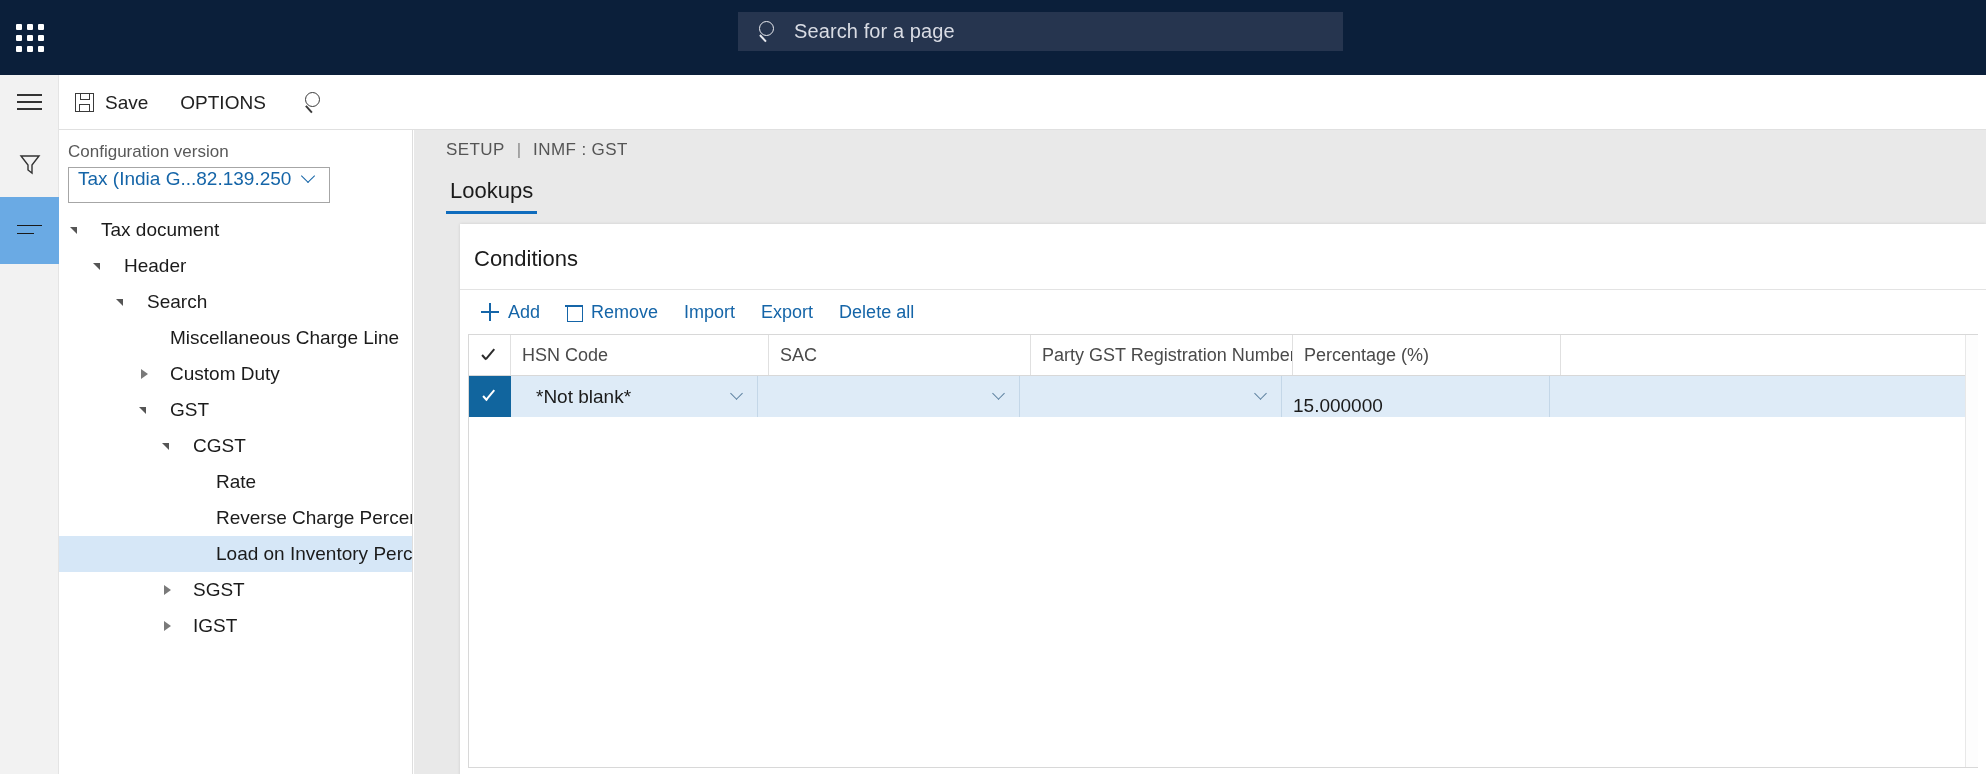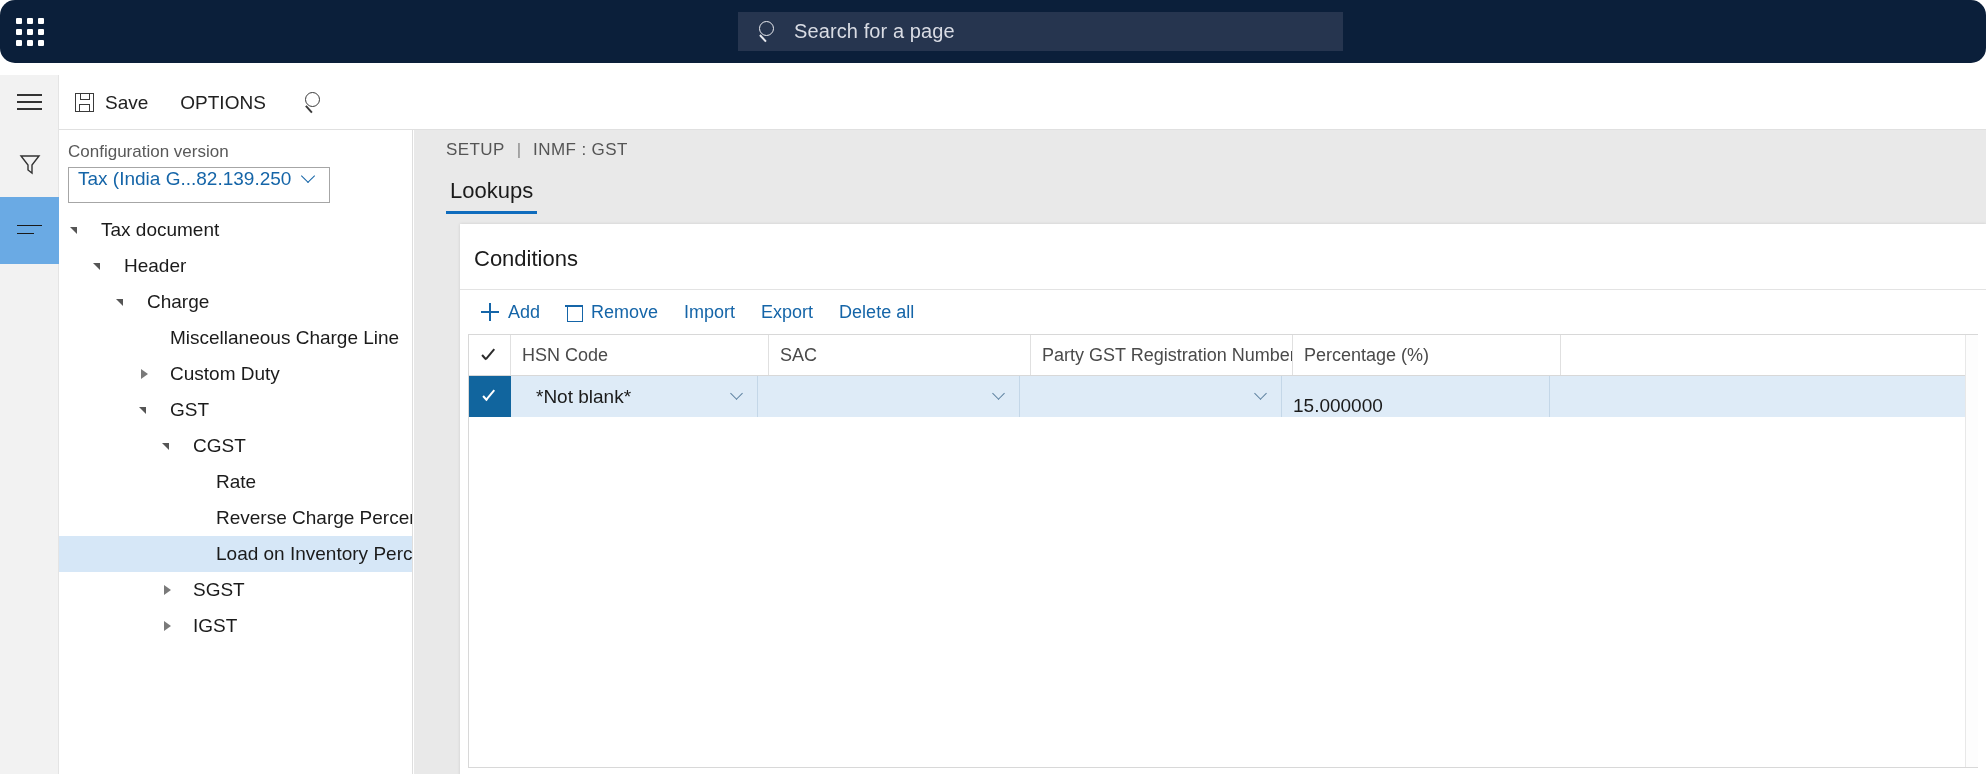--- a/index.html
+++ b/index.html
@@ -6,23 +6,23 @@
   html, body {
     width: 1986px; height: 774px;
     font-family: "Liberation Sans", sans-serif;
     background: #ffffff;
     overflow: hidden;
   }
 
   
   .topbar {
     position: absolute; left: 0; top: 0;
-    width: 1986px; height: 63px;
+    width: 1986px; height: 75px;
     background: #0b1f3a;
-    display: flex; align-items: center; border-radius: 15px;
+    display: flex; align-items: center;
   }
   .waffle {
     width: 60px; height: 75px;
     display: flex; align-items: center; justify-content: center;
     cursor: pointer;
   }
   .waffle-grid {
     display: grid;
     grid-template-columns: repeat(3, 6px);
     grid-template-rows: repeat(3, 6px);
@@ -433,21 +433,21 @@
       <div class="tnode">
         <span class="tarrow expanded" style="margin-left: 6px;"></span>
         <span class="tlabel" style="margin-left: 14px;">Tax document</span>
       </div>
       <div class="tnode">
         <span class="tarrow expanded" style="margin-left: 29px;"></span>
         <span class="tlabel" style="margin-left: 14px;">Header</span>
       </div>
       <div class="tnode">
         <span class="tarrow expanded" style="margin-left: 52px;"></span>
-        <span class="tlabel" style="margin-left: 14px;">Charge</span>
+        <span class="tlabel" style="margin-left: 14px;">Search</span>
       </div>
       <div class="tnode">
         <span class="tarrow " style="margin-left: 75px;"></span>
         <span class="tlabel" style="margin-left: 14px;">Miscellaneous Charge Line</span>
       </div>
       <div class="tnode">
         <span class="tarrow collapsed" style="margin-left: 75px;"></span>
         <span class="tlabel" style="margin-left: 14px;">Custom Duty</span>
       </div>
       <div class="tnode">

